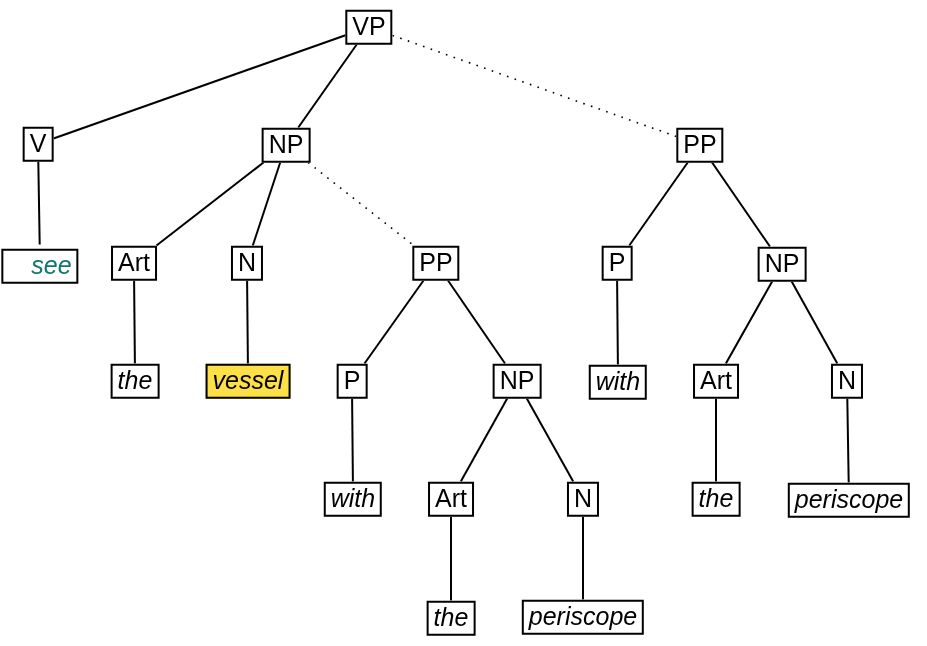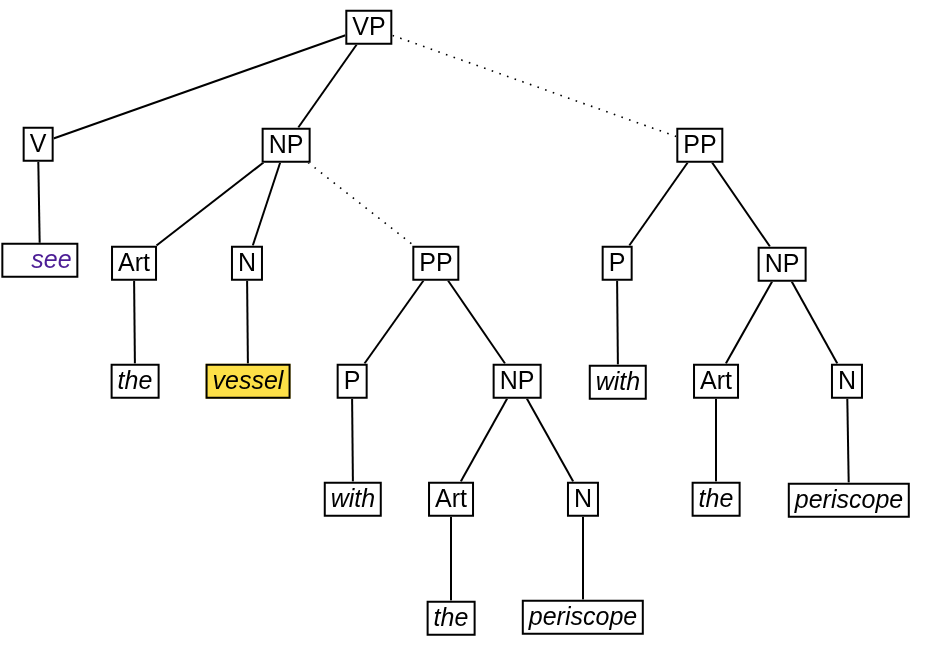--- a/index.html
+++ b/index.html
@@ -77,21 +77,21 @@
       <line x1="772.1" y1="281.5" x2="725.9" y2="363.5" class="edge-solid" stroke="#000000"></line>
       <line x1="791.7" y1="281.5" x2="837.3" y2="363.5" class="edge-solid" stroke="#000000"></line>
       <line x1="716.0" y1="398.5" x2="716.0" y2="481.5" class="edge-solid" stroke="#000000"></line>
       <line x1="847.3" y1="398.5" x2="848.7" y2="482.5" class="edge-solid" stroke="#000000"></line>
     </svg>
 
 <div class="node nonterminal" style="left: 369px; top: 27px; border-color: rgb(0, 0, 0); background: rgb(255, 255, 255); color: rgb(0, 0, 0);">VP</div>
     <div class="node nonterminal" style="left: 38px; top: 144px; border-color: rgb(0, 0, 0); background: rgb(255, 255, 255); color: rgb(0, 0, 0);">V</div>
     <div class="node nonterminal" style="left: 286px; top: 145px; border-color: rgb(0, 0, 0); background: rgb(255, 255, 255); color: rgb(0, 0, 0);">NP</div>
     <div class="node nonterminal" style="left: 700px; top: 145px; border-color: rgb(0, 0, 0); background: rgb(255, 255, 255); color: rgb(0, 0, 0);">PP</div>
-    <div class="node terminal" style="left: 40px; top: 260px; border-color: rgb(0, 0, 0); background: rgb(255, 255, 255); color: #4c1d95; padding-left: 28px;">see</div>
+    <div class="node terminal" style="left: 40px; top: 266px; border-color: rgb(0, 0, 0); background: rgb(255, 255, 255); color: #0f766e; padding-left: 28px;">see</div>
     <div class="node nonterminal" style="left: 134px; top: 263px; border-color: rgb(0, 0, 0); background: rgb(255, 255, 255); color: rgb(0, 0, 0);">Art</div>
     <div class="node nonterminal" style="left: 247px; top: 263px; border-color: rgb(0, 0, 0); background: rgb(255, 255, 255); color: rgb(0, 0, 0);">N</div>
     <div class="node nonterminal" style="left: 436px; top: 263px; border-color: rgb(0, 0, 0); background: rgb(255, 255, 255); color: rgb(0, 0, 0);">PP</div>
     <div class="node nonterminal" style="left: 617px; top: 263px; border-color: rgb(0, 0, 0); background: rgb(255, 255, 255); color: rgb(0, 0, 0);">P</div>
     <div class="node nonterminal" style="left: 782px; top: 264px; border-color: rgb(0, 0, 0); background: rgb(255, 255, 255); color: rgb(0, 0, 0);">NP</div>
     <div class="node terminal" style="left: 135px; top: 381px; border-color: rgb(0, 0, 0); background: rgb(255, 255, 255); color: rgb(0, 0, 0);">the</div>
     <div class="node terminal" style="left: 248px; top: 381px; border-color: rgb(0, 0, 0); background: #fde047; color: rgb(0, 0, 0);">vessel</div>
     <div class="node nonterminal" style="left: 352px; top: 381px; border-color: rgb(0, 0, 0); background: rgb(255, 255, 255); color: rgb(0, 0, 0);">P</div>
     <div class="node nonterminal" style="left: 517px; top: 381px; border-color: rgb(0, 0, 0); background: rgb(255, 255, 255); color: rgb(0, 0, 0);">NP</div>
     <div class="node terminal" style="left: 618px; top: 382px; border-color: rgb(0, 0, 0); background: rgb(255, 255, 255); color: rgb(0, 0, 0);">with</div>

